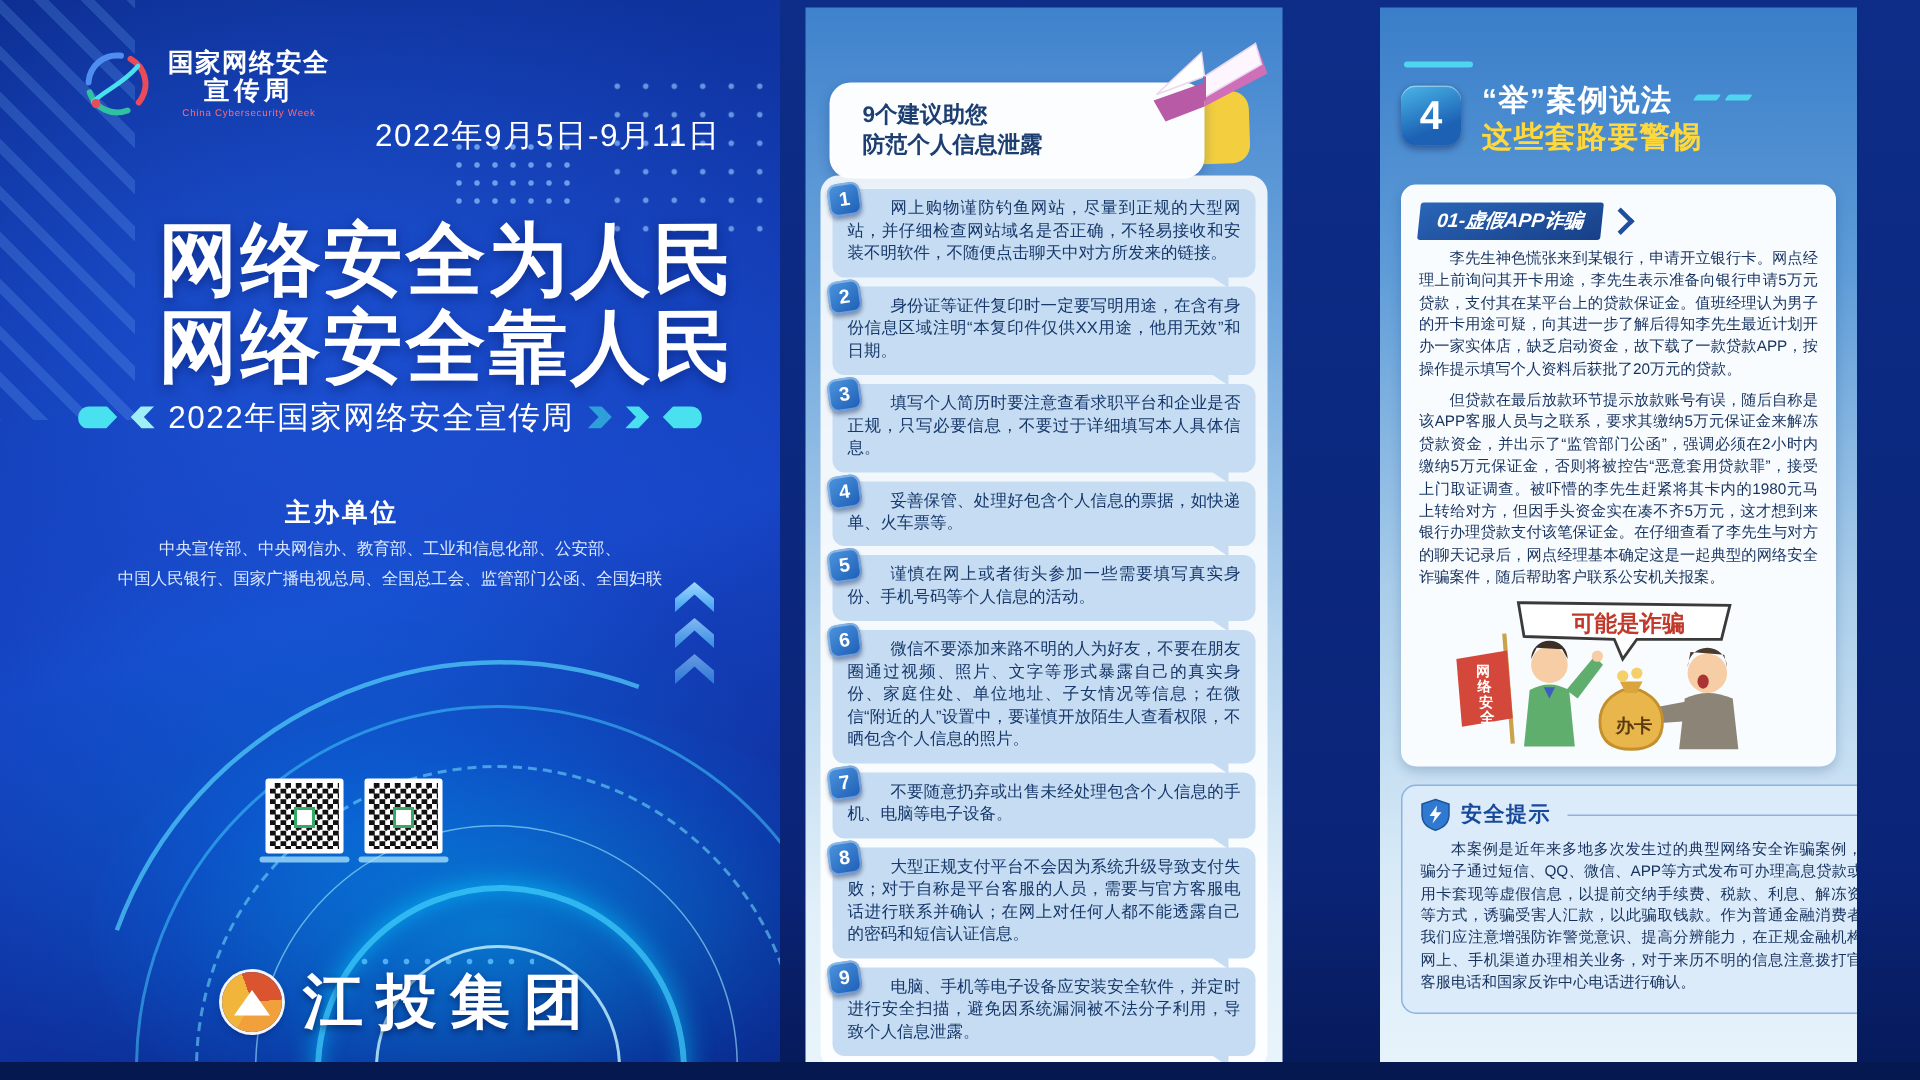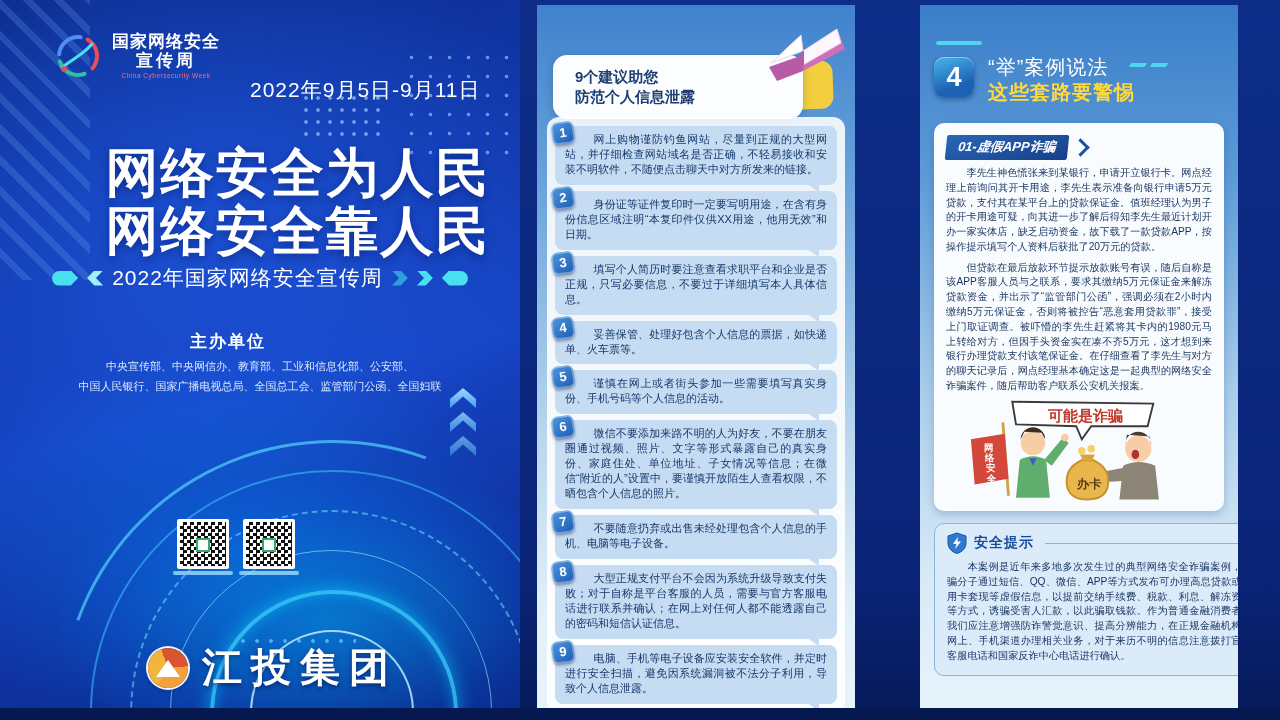--- a/index.html
+++ b/index.html
@@ -108,21 +108,21 @@
   .poster-right{
     position:absolute;left:920px;top:5px;width:318px;height:703px;overflow:hidden;
     background:linear-gradient(180deg,#3a7ec9 0%,#5e9cd8 25%,#a9cdea 55%,#d8eaf7 82%,#e6f3fb 100%);
   }
   .r-header{position:absolute;left:14px;top:50px;}
   .r-dash{position:absolute;left:2px;top:-14px;width:46px;height:4px;background:#4fd6ee;border-radius:2px;}
   .r-badge{position:absolute;left:0;top:2px;width:40px;height:40px;border-radius:10px;
     background:linear-gradient(160deg,#4ab6e8 0%,#1d61b4 70%);color:#fff;font-size:27px;font-weight:bold;
     text-align:center;line-height:40px;box-shadow:0 2px 5px rgba(0,10,60,.4), inset 0 1px 0 rgba(255,255,255,.4);}
   .r-title{margin-left:54px;line-height:1.25;}
-  .r-t1{color:#fff;font-size:20px;font-weight:normal;letter-spacing:1px;}
+  .r-t1{color:#fff;font-size:20px;font-weight:bold;letter-spacing:1px;}
   .r-t2{color:#ffd83c;font-size:20px;font-weight:bold;letter-spacing:1px;}
   .r-slashes{position:absolute;left:210px;top:58px;display:flex;gap:5px;}
   .r-slash{width:16px;height:4px;background:#4fd6ee;transform:skewX(-35deg);border-radius:1px;}
   .case-card{position:absolute;left:14px;top:118px;width:290px;height:388px;background:#f9fcff;border-radius:10px;
     padding:12px 12px 8px;box-sizing:border-box;box-shadow:0 3px 8px rgba(10,40,100,.22);display:flex;flex-direction:column;}
   .case-tab-row{display:flex;align-items:center;gap:6px;}
   .case-tab{background:linear-gradient(160deg,#2a66b8,#173f88);color:#fff;font-weight:bold;font-style:italic;
     font-size:13px;padding:3px 12px 4px;transform:skewX(-6deg);border-radius:2px;}
   .case-tab-arrow{width:10px;height:10px;border-top:3px solid #1d4f9e;border-right:3px solid #1d4f9e;transform:rotate(45deg);}
   .case-card p{margin:6px 0 0;color:#16325f;font-size:10.2px;line-height:1.45;text-indent:2em;text-align:justify;}

